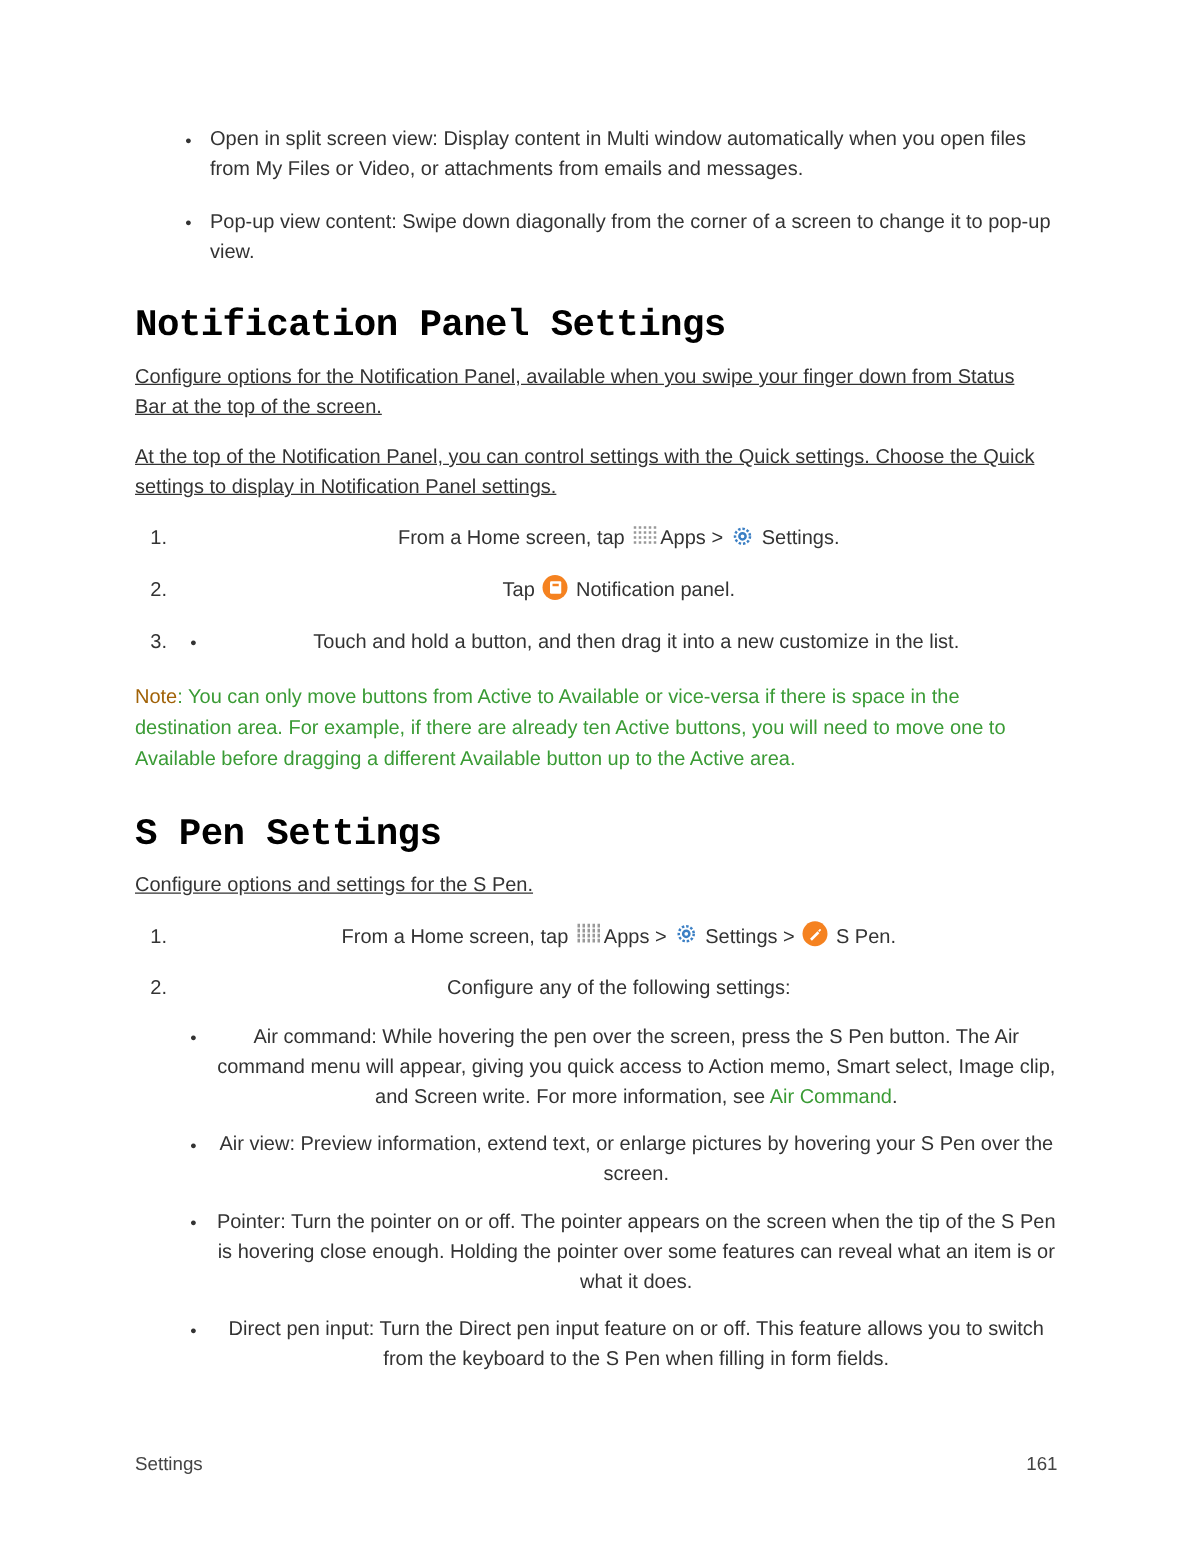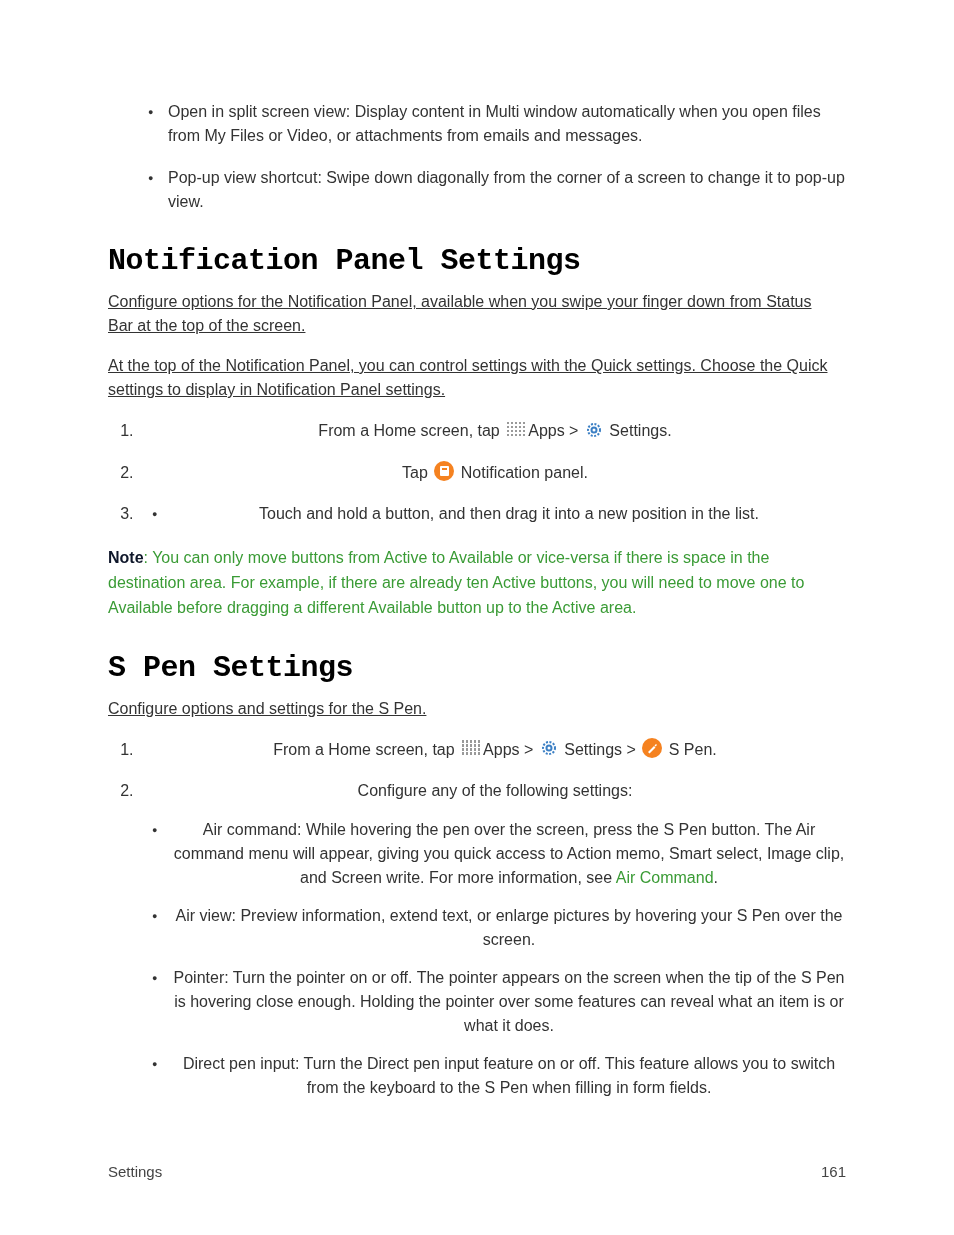--- a/index.html
+++ b/index.html
@@ -73,21 +73,21 @@
     left: -20px;
     font-size: 9px;
     top: 6px;
   }
   .bold { font-weight: normal; }
   .note {
     color: #3a9b35;
     line-height: 1.55;
     margin: 0 0 20px 0;
   }
-  .note .note-label { font-weight: bold; color: #0f172a; }
+  .note .note-label { font-weight: normal; color: #a16207; }
   .link { color: #3a9b35; }
   .icon {
     display: inline-block;
     vertical-align: middle;
     margin: 0 2px 2px 2px;
   }
   .apps-icon {
     width: 20px; height: 18px;
     position: relative;
     top: -1px;
@@ -129,21 +129,21 @@
 </head>
 <body>
 
 <div class="page">
 
   <ul class="top-bullets">
     <li>
       <span class="bold">Open in split screen view</span><span>: Display content in Multi window automatically when you open files from My Files or Video, or attachments from emails and messages.</span>
     </li>
     <li>
-      <span class="bold">Pop-up view shortcut</span><span>: Swipe down diagonally from the corner of a screen to change it to pop-up view.</span>
+      <span class="bold">Pop-up view content</span><span>: Swipe down diagonally from the corner of a screen to change it to pop-up view.</span>
     </li>
   </ul>
 
   <h2 class="section-heading">Notification Panel Settings</h2>
   <p class="body">Configure options for the Notification Panel, available when you swipe your finger down from Status Bar at the top of the screen.</p>
   <p class="body">At the top of the Notification Panel, you can control settings with the Quick settings. Choose the Quick settings to display in Notification Panel settings.</p>
 
   <ol class="steps">
     <li>
       <span>From a Home screen, tap </span><span class="icon apps-icon"><span class="dot" style="top:1px;left:1px"></span><span class="dot" style="top:1px;left:5px"></span><span class="dot" style="top:1px;left:9px"></span><span class="dot" style="top:1px;left:13px"></span><span class="dot" style="top:1px;left:17px"></span><span class="dot" style="top:5px;left:1px"></span><span class="dot" style="top:5px;left:5px"></span><span class="dot" style="top:5px;left:9px"></span><span class="dot" style="top:5px;left:13px"></span><span class="dot" style="top:5px;left:17px"></span><span class="dot" style="top:9px;left:1px"></span><span class="dot" style="top:9px;left:5px"></span><span class="dot" style="top:9px;left:9px"></span><span class="dot" style="top:9px;left:13px"></span><span class="dot" style="top:9px;left:17px"></span><span class="dot" style="top:13px;left:1px"></span><span class="dot" style="top:13px;left:5px"></span><span class="dot" style="top:13px;left:9px"></span><span class="dot" style="top:13px;left:13px"></span><span class="dot" style="top:13px;left:17px"></span></span><span class="bold">Apps</span><span> &gt; </span><span class="icon settings-icon"><svg width="18" height="18" viewBox="0 0 18 18">
@@ -151,21 +151,21 @@
             <circle cx="9" cy="9" r="2.5" fill="none" stroke="#3b7fc4" stroke-width="2"></circle>
           </svg></span> <span class="bold">Settings</span><span>.</span>
     </li>
     <li>
       <span>Tap </span><span class="icon notif-icon">
           <span class="notif-icon-inner"></span>
         </span> <span class="bold">Notification panel</span><span>.</span>
     </li>
     <li>
       <ul class="inner-bullets">
-        <li>Touch and hold a button, and then drag it into a new position in the list.</li>
+        <li>Touch and hold a button, and then drag it into a new customize in the list.</li>
       </ul>
     </li>
   </ol>
 
   <p class="note">
     <span class="note-label">Note</span><span>: You can only move buttons from Active to Available or vice-versa if there is space in the destination area. For example, if there are already ten Active buttons, you will need to move one to Available before dragging a different Available button up to the Active area.</span>
   </p>
 
   <h2 class="section-heading">S Pen Settings</h2>
   <p class="body">Configure options and settings for the S Pen.</p>

